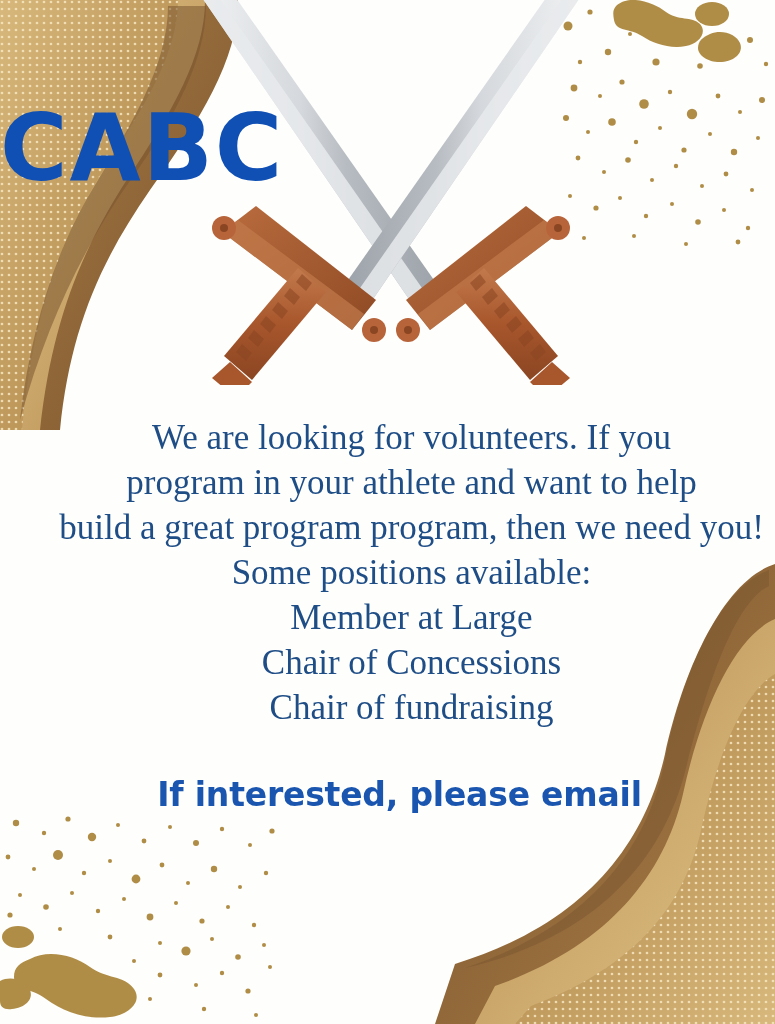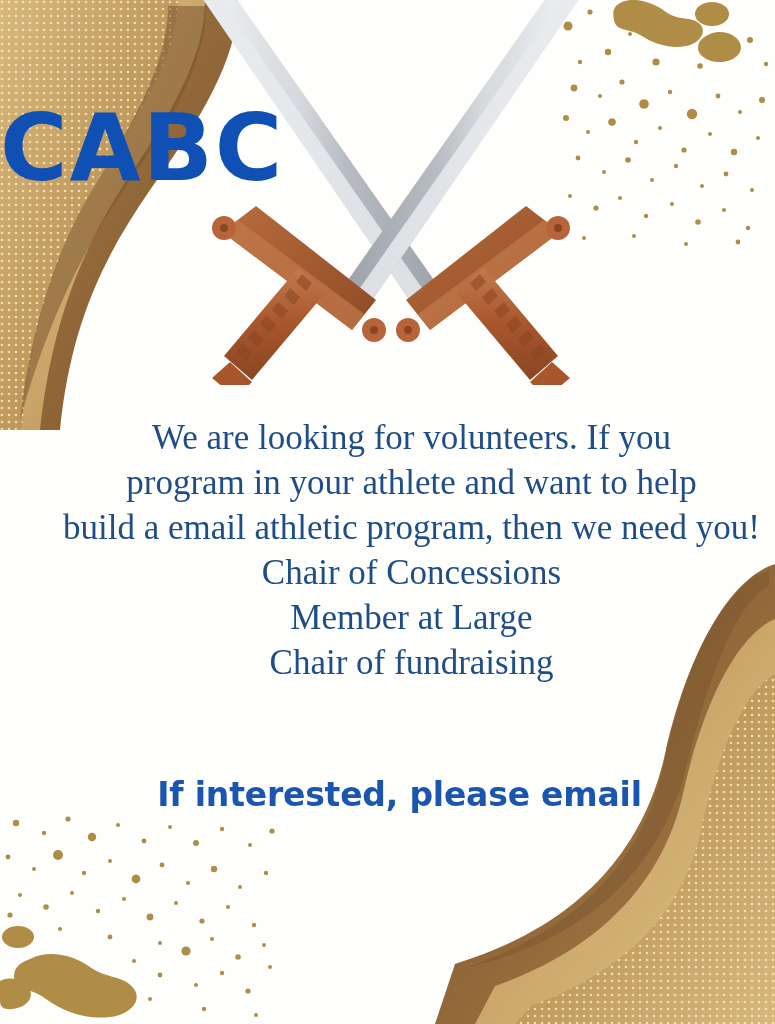--- a/index.html
+++ b/index.html
@@ -364,23 +364,24 @@
         <path d="M366,362 L344,382 L360,398 L384,378 Z" fill="#a8562c"></path>
       </g>
     </svg>
   </div>
 
   <div class="wordmark">CABC</div>
 
   <div class="body-copy">
     <span class="line">We are looking for volunteers. If you</span>
     <span class="line">program in your athlete and want to help</span>
-    <span class="line">build a email athletic program, then we need you!</span>
+    <span class="line">build a great program program, then we need you!</span>
+    <span class="line">Some positions available:</span>
+    <span class="line">Member at Large</span>
     <span class="line">Chair of Concessions</span>
-    <span class="line">Member at Large</span>
     <span class="line">Chair of fundraising</span>
   </div>
 
   <div class="cta">
     <span class="line">If interested, please email</span>
   </div>
 
 </div>
 
 </body></html>

